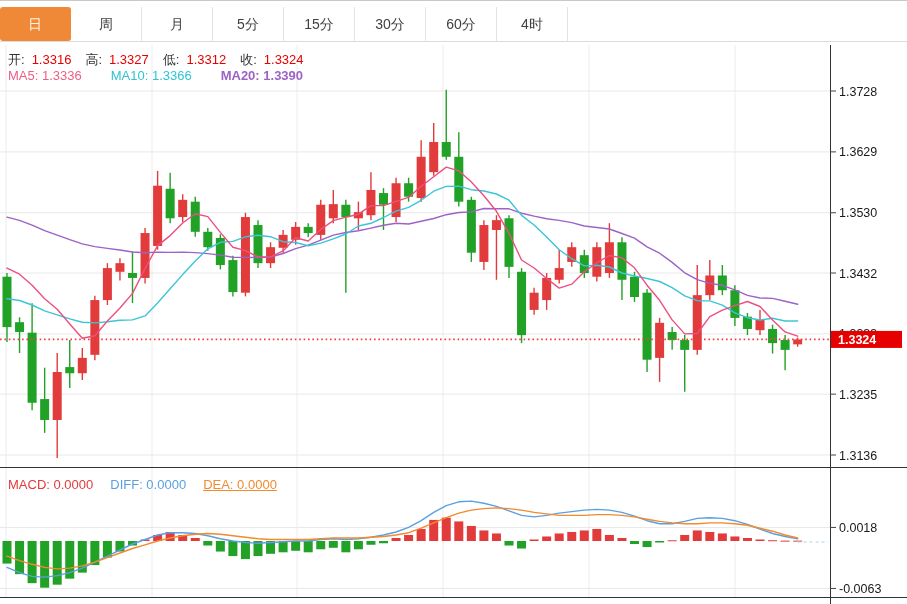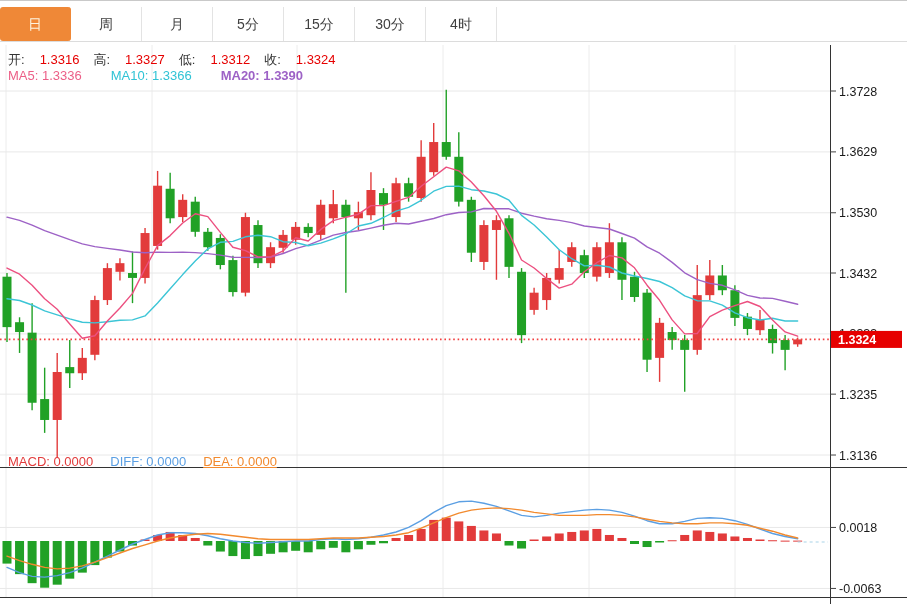--- a/index.html
+++ b/index.html
@@ -9,38 +9,39 @@
   svg text{font-family:"Liberation Sans","DejaVu Sans",sans-serif;}
   .tabbar{position:absolute;left:0;top:0;right:0;height:42px;box-sizing:border-box;
           background:#fff;border-top:1px solid #c9c9c9;border-bottom:1px solid #dcdcdc;
           display:flex;align-items:flex-end;z-index:4;}
   .tab{width:71px;height:34px;line-height:34px;text-align:center;font-size:14px;color:#3f3f3f;
        border-right:1px solid #e3e3e3;box-sizing:border-box;cursor:pointer;background:#fff;}
   .tab.active{background:#ef8837;color:#fdf3df;border-radius:3px;border-right-color:#ef8837;}
   .row{position:absolute;left:8px;display:flex;font-size:13px;z-index:5;white-space:nowrap;}
   .ohlc-row{top:51px;gap:14px;}
   .ohlc-row .lab{color:#333;}
-  .ohlc-row .val{color:#e60000;margin-left:15px;}
+  .ohlc-row .val{color:#e60000;margin-left:7px;}
   .ma-row{top:68px;gap:29px;}
   .ma5{color:#ec5f87;} .ma10{color:#2fc3d5;} .ma20{color:#9d62c6;font-weight:bold;}
-  .macd-row{top:454px;gap:17px;}
+  .macd-row{top:477px;gap:17px;}
   .macd-t{color:#e23b3b;} .diff-t{color:#5b9fe3;} .dea-t{color:#f28a2e;text-decoration:underline;}
 </style>
 </head>
 <body>
 
 <div class="screen">
 
   <div class="tabbar">
       <div class="tab active">日</div>
       <div class="tab">周</div>
       <div class="tab">月</div>
       <div class="tab">5分</div>
       <div class="tab">15分</div>
       <div class="tab">30分</div>
+      <div class="tab">60分</div>
       <div class="tab">4时</div>
     </div>
 
   <div class="row ohlc-row">
     <span><span class="lab">开:</span><span class="val">1.3316</span></span>
     <span><span class="lab">高:</span><span class="val">1.3327</span></span>
     <span><span class="lab">低:</span><span class="val">1.3312</span></span>
     <span><span class="lab">收:</span><span class="val">1.3324</span></span>
   </div>
 

